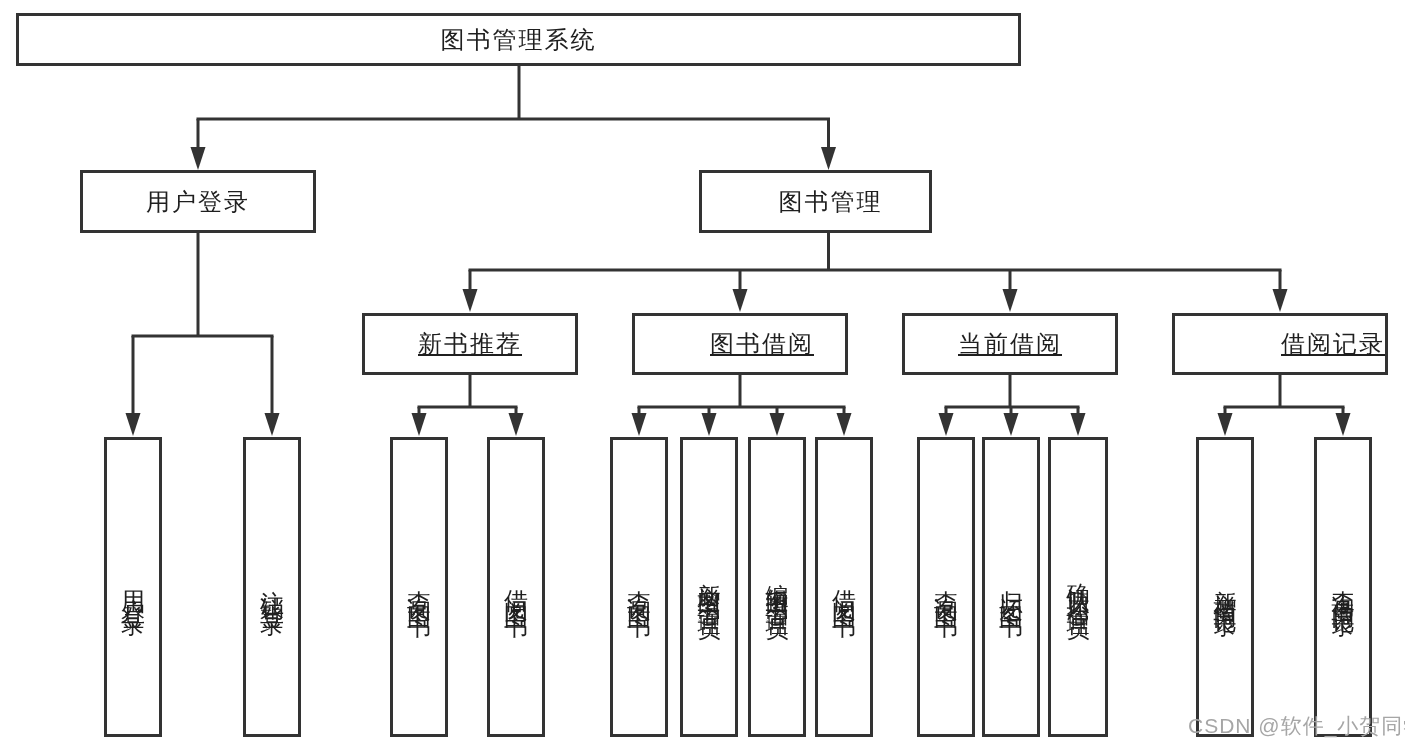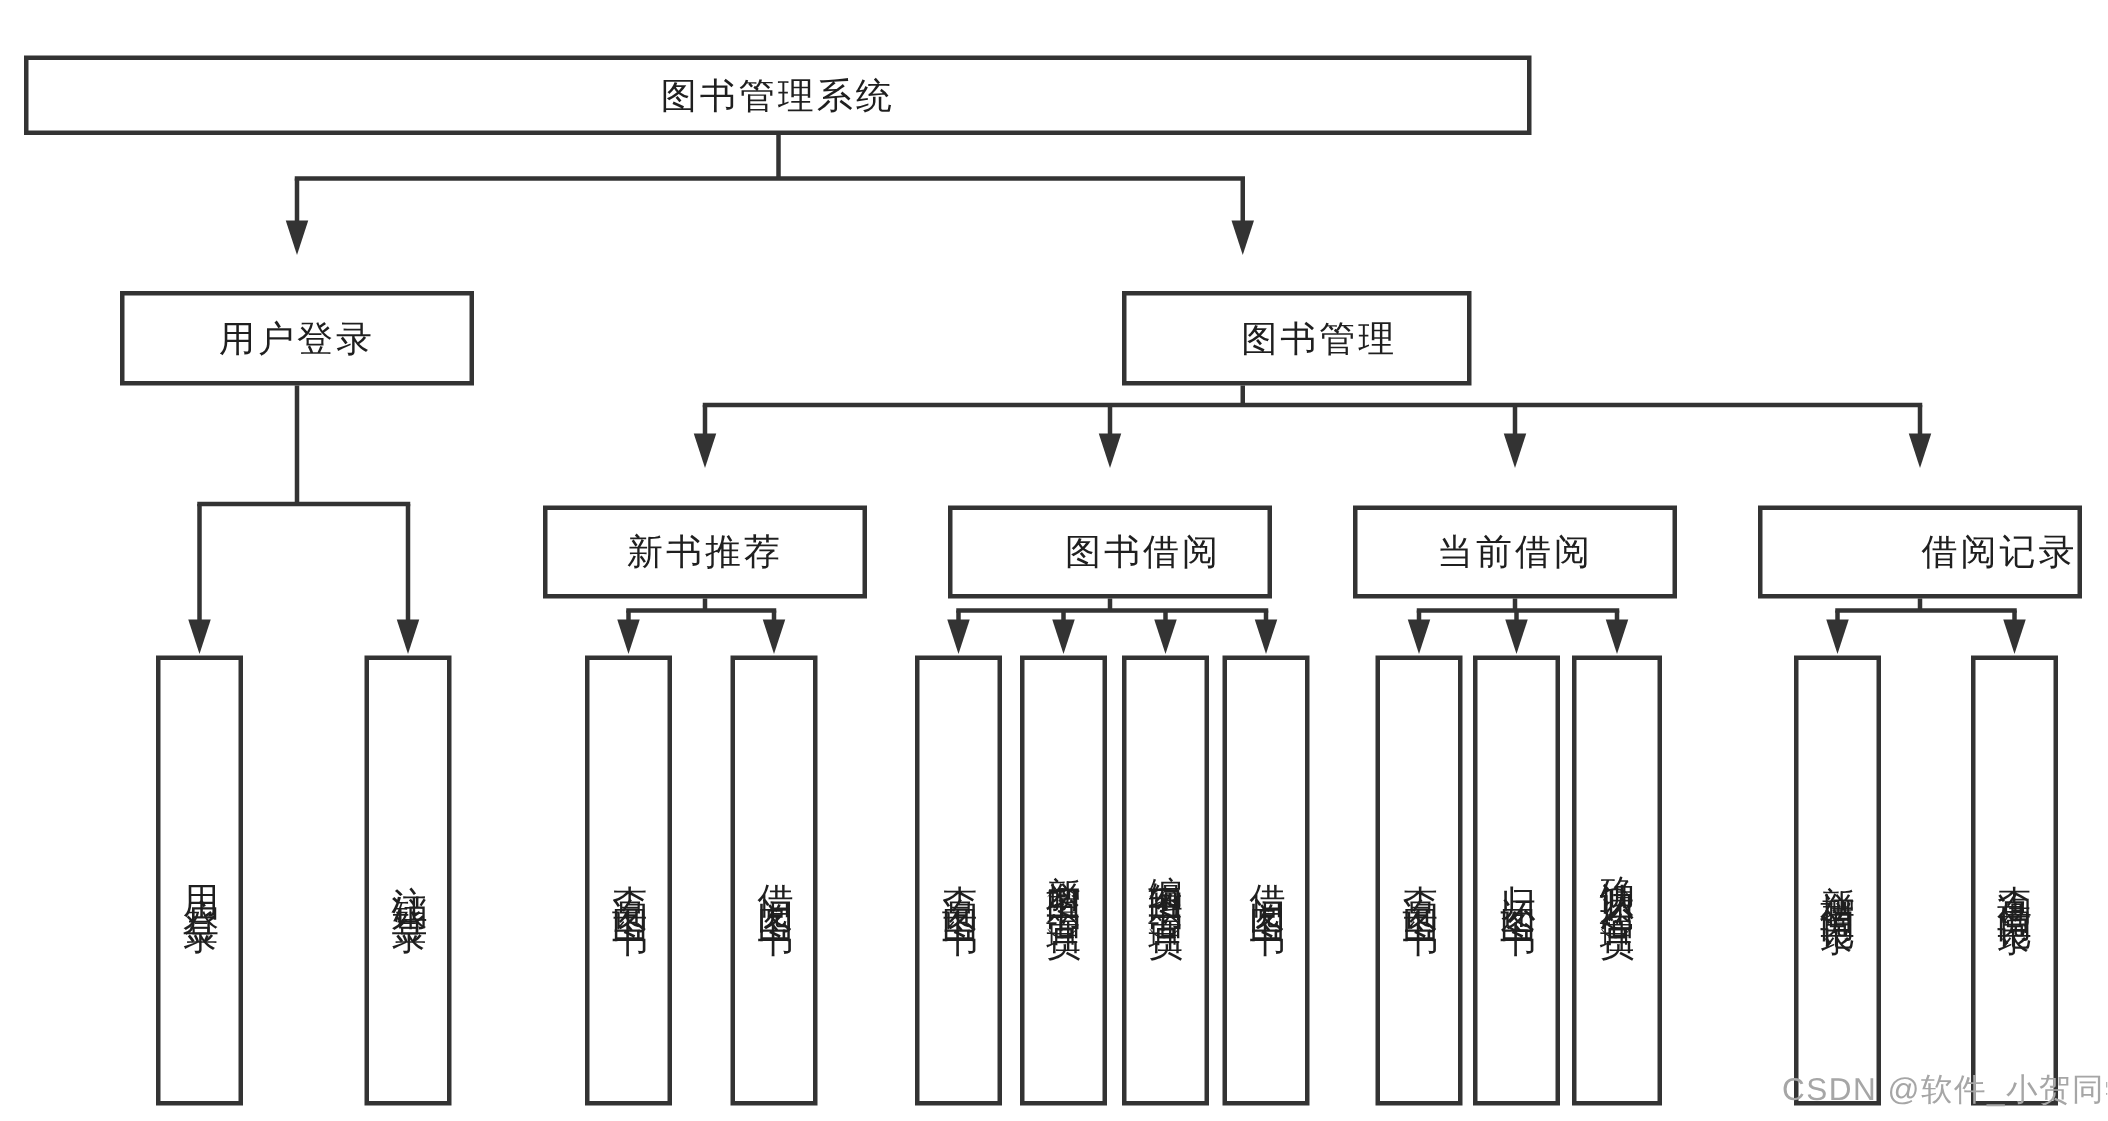--- a/index.html
+++ b/index.html
@@ -29,41 +29,40 @@
     background: #ffffff;
     display: flex;
     align-items: center;
     justify-content: center;
     color: #1f1f1f;
   }
   .node-h {
     font-size: 24px;
     letter-spacing: 2px;
     white-space: nowrap;
-    margin-top: 24px;
   }
   .node-root  { left: 16px;  top: 13px;  width: 1005px; height: 53px; }
   .node-l2    { top: 170px; height: 63px; }
-  .node-l3    { top: 313px; height: 62px; }
+  .node-l3    { top: 313px; height: 62px; text-decoration: underline; }
   .leaf {
     top: 437px;
     width: 58px;
     height: 300px;
   }
   .leaf .vtext {
     writing-mode: vertical-rl;
     text-orientation: mixed;
     font-size: 24px;
     letter-spacing: 8px;
     color: #1f1f1f;
     line-height: 1;
   }
   .leaf .vtext.long { letter-spacing: 5px; font-size: 23px; }
   #pos-user-login   { left: 80px;  width: 236px; }
-  #pos-book-mgmt    { left: 748px; width: 233px; padding-left: 30px; }
+  #pos-book-mgmt    { left: 699px; width: 233px; padding-left: 30px; }
   #pos-new-book     { left: 362px; width: 216px; }
   #pos-book-borrow  { left: 632px; width: 216px; padding-left: 44px; }
   #pos-cur-borrow   { left: 902px; width: 216px; align-items: center; }
   #pos-borrow-rec   { left: 1172px; width: 216px; justify-content: flex-end; }
   #pos-leaf-login   { left: 104px; }
   #pos-leaf-logout  { left: 243px; }
   #pos-leaf-nbq     { left: 390px; }
   #pos-leaf-nbb     { left: 487px; }
   #pos-leaf-bbq     { left: 610px; }
   #pos-leaf-bba     { left: 680px; }

